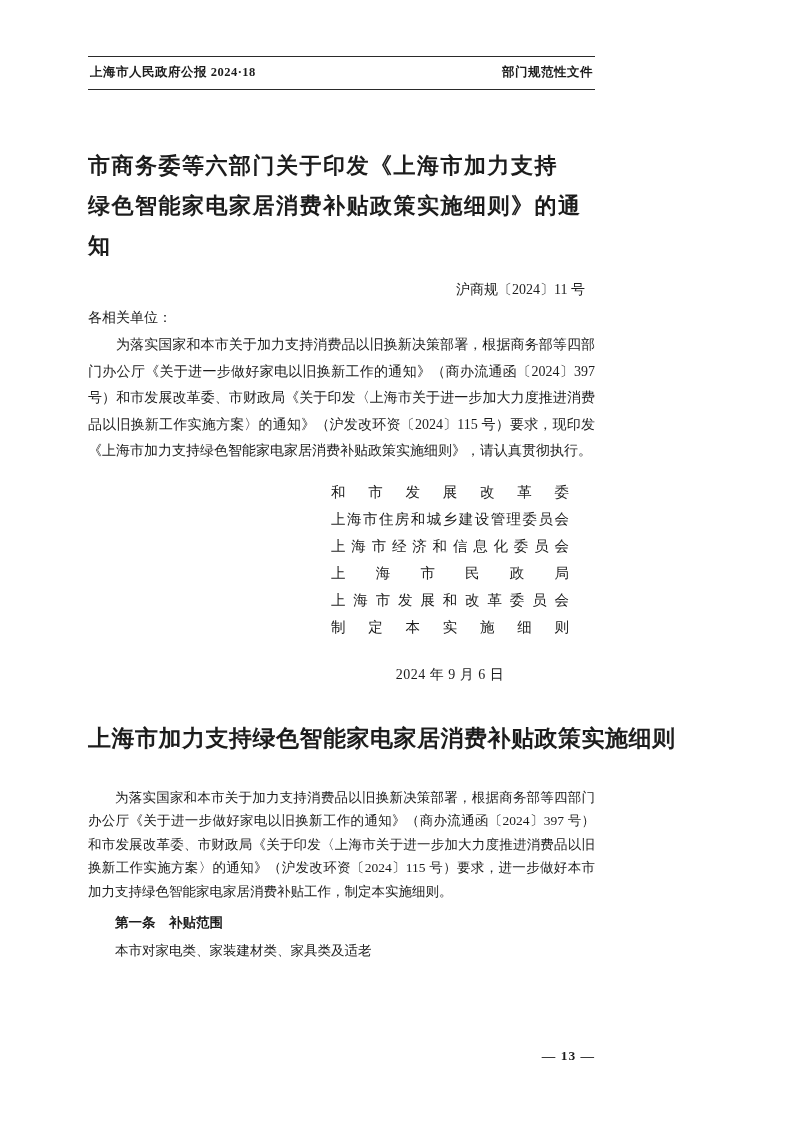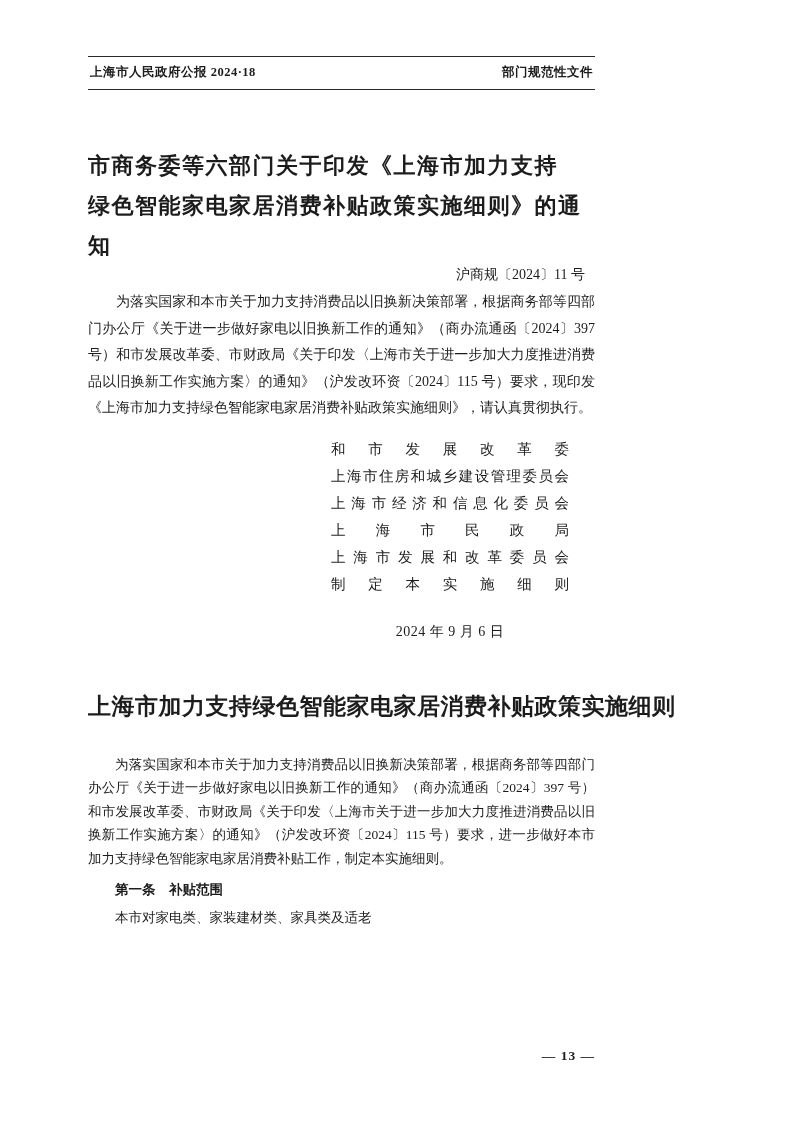--- a/index.html
+++ b/index.html
@@ -24,42 +24,42 @@
       font-size: 12.5px; font-weight: bold; letter-spacing: 0.5px;
     }
     .notice-title {
       margin-top: 56px;
       text-align: left;
       font-family: "Liberation Sans", "DejaVu Sans", sans-serif;
       font-size: 22px; line-height: 40px; font-weight: 700;
       letter-spacing: 1.5px;
     }
     .notice-title .t-line { display: block; }
-    .doc-number { text-align: right; padding-right: 10px; font-size: 14px; }
+    .doc-number { margin-top: 15px; text-align: right; padding-right: 10px; font-size: 14px; }
     .salutation { margin-top: 10px; font-size: 14px; }
     .notice-body {
       margin-top: 5px;
       font-size: 14px; line-height: 26.5px;
       text-align: justify; text-indent: 2em;
     }
     .signers {
       margin: 14px 26px 0 auto;
       width: 238px;
       font-size: 14.5px; line-height: 27px;
     }
     .signer {
       text-align: justify;
       text-align-last: justify;
       text-justify: inter-character;
     }
     .sign-date { text-align: center; margin-top: 20px; font-size: 14px; letter-spacing: 0.5px; }
     .detail-title {
-      margin-top: 44px;
+      margin-top: 34px;
       text-align: center;
-      font-family: Liberation Sans, sans-serif;
+      font-family: Liberation Serif, serif;
       font-size: 23px; line-height: 34px; font-weight: 700;
       letter-spacing: 0.5px;
       white-space: nowrap;
     }
     .columns { display: flex; gap: 28px; margin-top: 30px; }
     .col {
       flex: 1; min-width: 0;
       font-size: 13.5px; line-height: 23.5px;
       text-align: justify;
     }
@@ -86,20 +86,21 @@
   </header>
 
   <section class="notice">
     <h1 class="notice-title">
       <span class="t-line">市商务委等六部门关于印发《上海市加力支持</span>
       <span class="t-line">绿色智能家电家居消费补贴政策实施细则》的通知</span>
     </h1>
 
     <p class="doc-number">沪商规〔2024〕11 号</p>
 
+    <p class="salutation">各相关单位：</p>
 
     <p class="notice-body">为落实国家和本市关于加力支持消费品以旧换新决策部署，根据商务部等四部门办公厅《关于进一步做好家电以旧换新工作的通知》（商办流通函〔2024〕397 号）和市发展改革委、市财政局《关于印发〈上海市关于进一步加大力度推进消费品以旧换新工作实施方案〉的通知》（沪发改环资〔2024〕115 号）要求，现印发《上海市加力支持绿色智能家电家居消费补贴政策实施细则》，请认真贯彻执行。</p>
 
     <div class="signers">
       <div class="signer">和市发展改革委</div>
       <div class="signer">上海市住房和城乡建设管理委员会</div>
       <div class="signer">上海市经济和信息化委员会</div>
       <div class="signer">上海市民政局</div>
       <div class="signer">上海市发展和改革委员会</div>
       <div class="signer">制定本实施细则</div>

